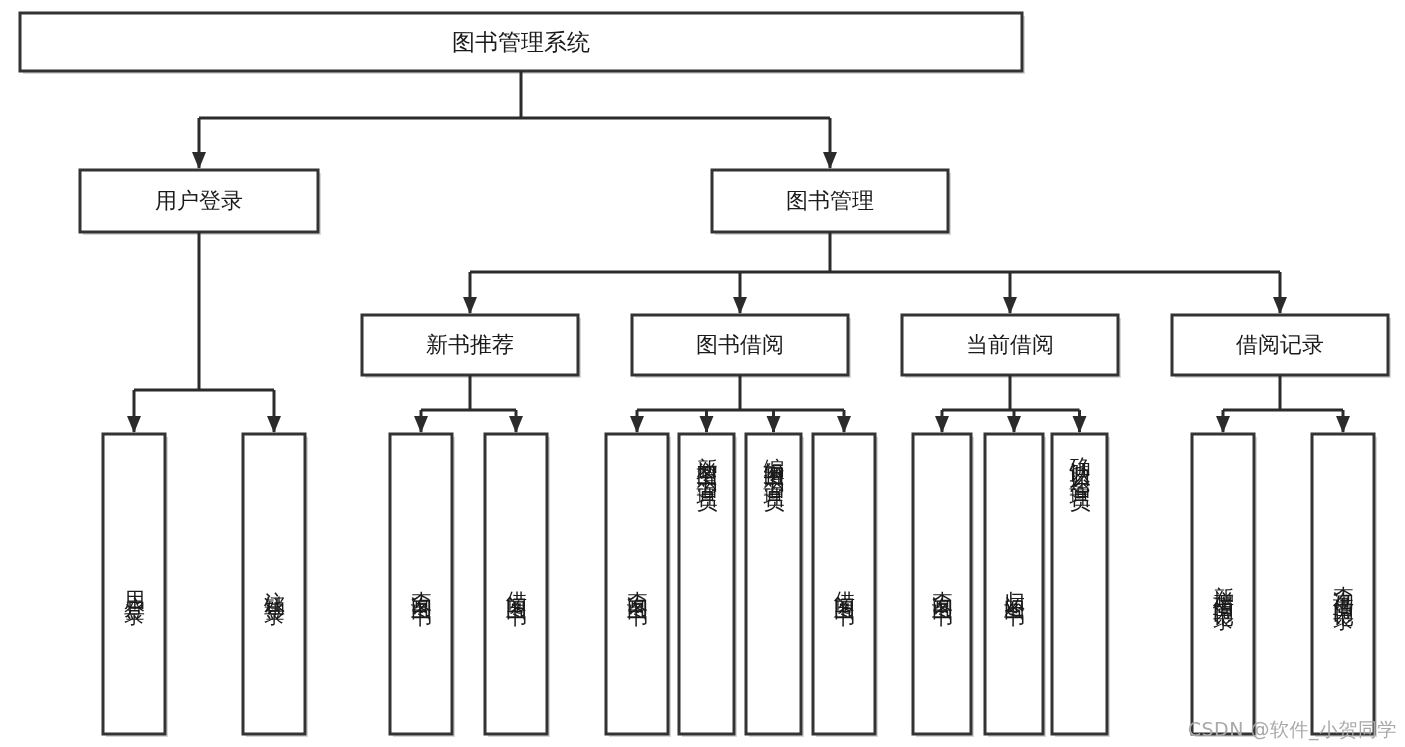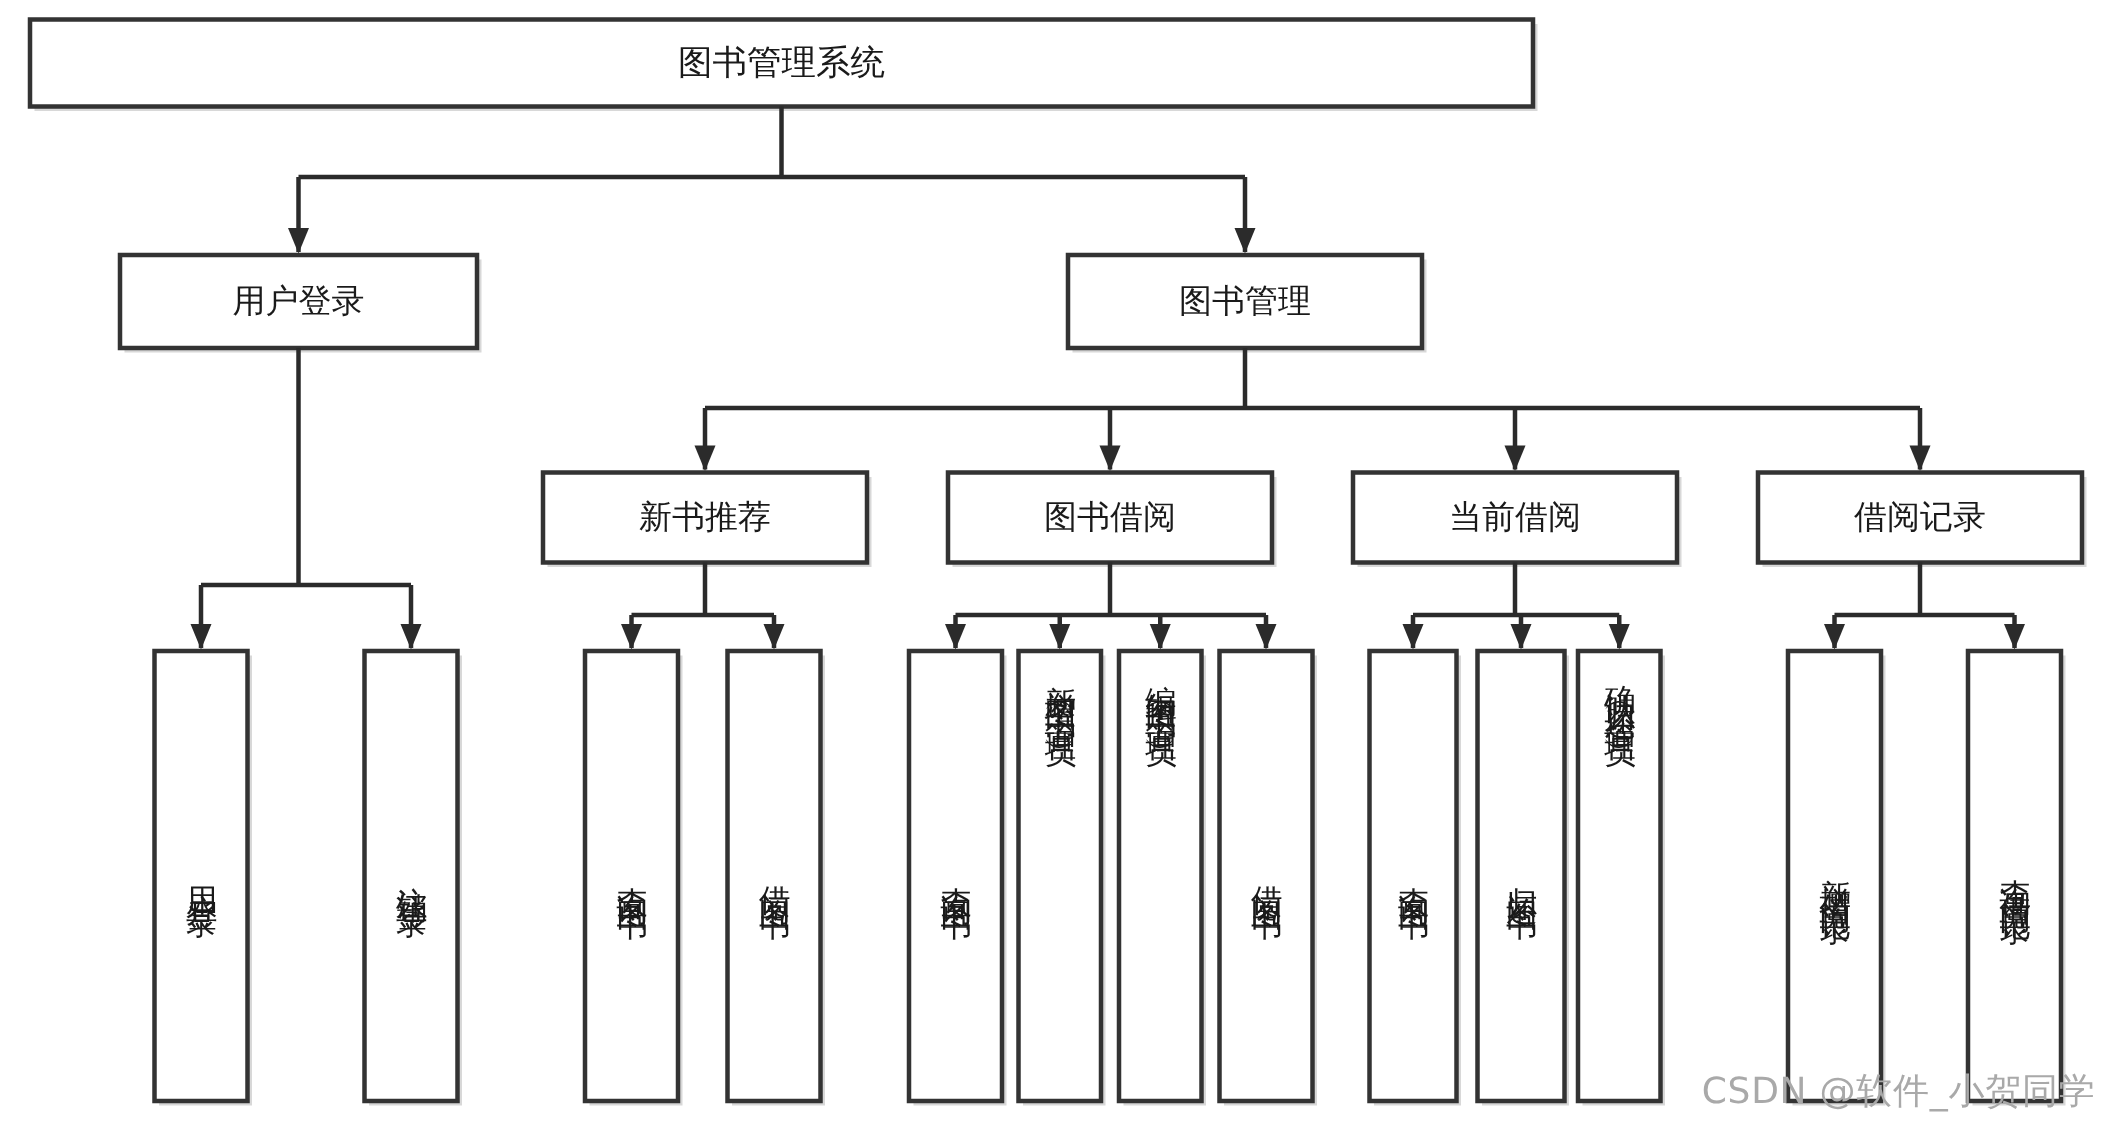--- a/index.html
+++ b/index.html
@@ -69,21 +69,21 @@
     justify-content: center;
     pointer-events: none;
   }
   .leaf-text-wrap.center { align-items: center; }
   .leaf-text-wrap.top    { align-items: flex-start; }
   .watermark {
     position: absolute;
     right: 8px;
     bottom: 4px;
     font-family: "DejaVu Sans", "Liberation Sans", sans-serif;
-    font-size: 24px;
+    font-size: 19px;
     color: #a9a9a9;
     white-space: nowrap;
     letter-spacing: 0.5px;
   }
 </style>
 </head>
 <body>
 
 <div id="diagram-root">
 

